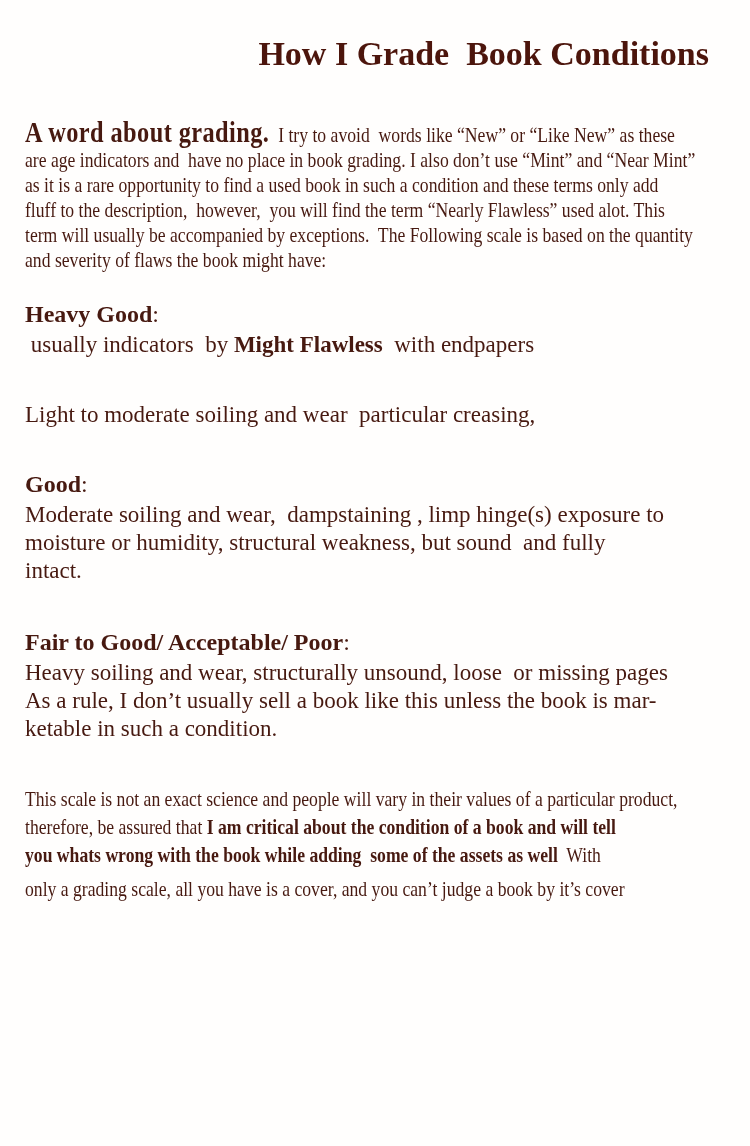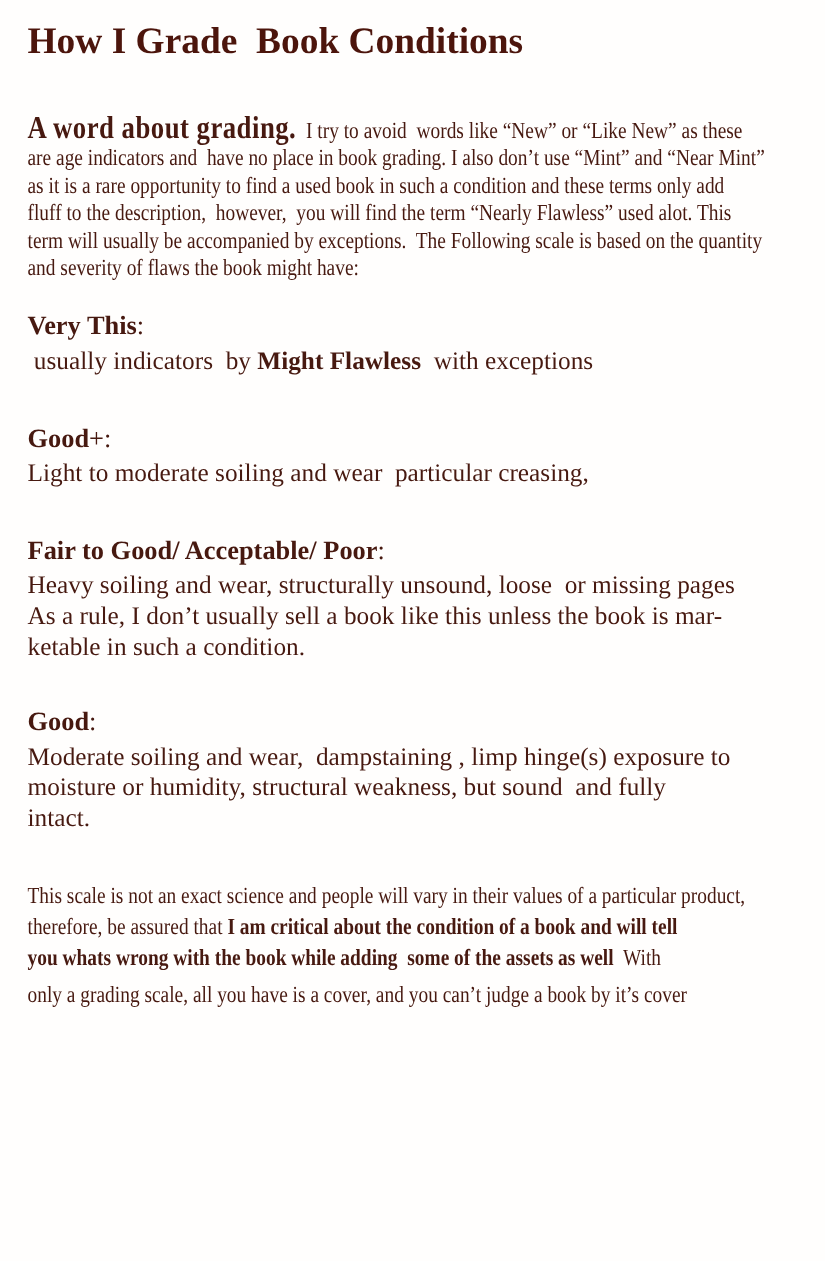--- a/index.html
+++ b/index.html
@@ -8,25 +8,25 @@
     width: 750px;
     height: 1146px;
     box-sizing: border-box;
     padding: 18px 25px 0 25px;
     background: #fffefd;
     font-family: "Liberation Serif", serif;
     color: #471910;
     overflow: hidden;
   }
   .title {
-    margin: 0;
+    margin: 16px;
     font-size: 34px;
     line-height: 40px;
     font-weight: bold;
-    text-align: left;
+    text-align: right;
     color: #4c150c;
     white-space: pre-wrap;
   }
   
   .cond {
     width: 833px;
     transform: scaleX(0.84);
     transform-origin: 0 0;
     white-space: pre-wrap;
   }
@@ -80,42 +80,41 @@
   <h1 class="title">How I Grade  Book Conditions</h1>
 
   <p class="intro cond"><span class="lead">A word about grading.</span><span>  I try to avoid  words like “New” or “Like New” as these
 are age indicators and  have no place in book grading. I also don’t use “Mint” and “Near Mint”
 as it is a rare opportunity to find a used book in such a condition and these terms only add
 fluff to the description,  however,  you will find the term “Nearly Flawless” used alot. This
 term will usually be accompanied by exceptions.  The Following scale is based on the quantity
 and severity of flaws the book might have:</span></p>
 
   <section class="sec mt-s0">
-    <h2 class="sec-h"><span>Very This</span><span class="suffix">:</span></h2>
-    <p class="sec-body"><span> usually indicators  by </span><b>Might Flawless</b><span>  with exceptions</span></p>
+    <h2 class="sec-h"><span>Heavy Good</span><span class="suffix">:</span></h2>
+    <p class="sec-body"><span> usually indicators  by </span><b>Might Flawless</b><span>  with endpapers</span></p>
   </section>
 
 
   <section class="sec mt-s2">
-    <h2 class="sec-h"><span>Good</span><span class="suffix">+:</span></h2>
     <p class="sec-body"><span>Light to moderate soiling and wear  particular creasing,</span></p>
+  </section>
+
+  <section class="sec mt-s3">
+    <h2 class="sec-h"><span>Good</span><span class="suffix">:</span></h2>
+    <p class="sec-body"><span>Moderate soiling and wear,  dampstaining , limp hinge(s) exposure to
+moisture or humidity, structural weakness, but sound  and fully
+intact.</span></p>
   </section>
 
   <section class="sec mt-s4">
     <h2 class="sec-h"><span>Fair to Good/ Acceptable/ Poor</span><span class="suffix">:</span></h2>
     <p class="sec-body"><span>Heavy soiling and wear, structurally unsound, loose  or missing pages
 As a rule, I don’t usually sell a book like this unless the book is mar-
 ketable in such a condition.</span></p>
-  </section>
-
-  <section class="sec mt-s3">
-    <h2 class="sec-h"><span>Good</span><span class="suffix">:</span></h2>
-    <p class="sec-body"><span>Moderate soiling and wear,  dampstaining , limp hinge(s) exposure to
-moisture or humidity, structural weakness, but sound  and fully
-intact.</span></p>
   </section>
 
   <p class="footer-p1 cond"><span>This scale is not an exact science and people will vary in their values of a particular product,
 therefore, be assured that </span><b>I am critical about the condition of a book and will tell
 you whats wrong with the book while adding  some of the assets as well</b><span>  With</span></p>
 
   <p class="footer-p2 cond">only a grading scale, all you have is a cover, and you can’t judge a book by it’s cover</p>
 
 </div>
 

